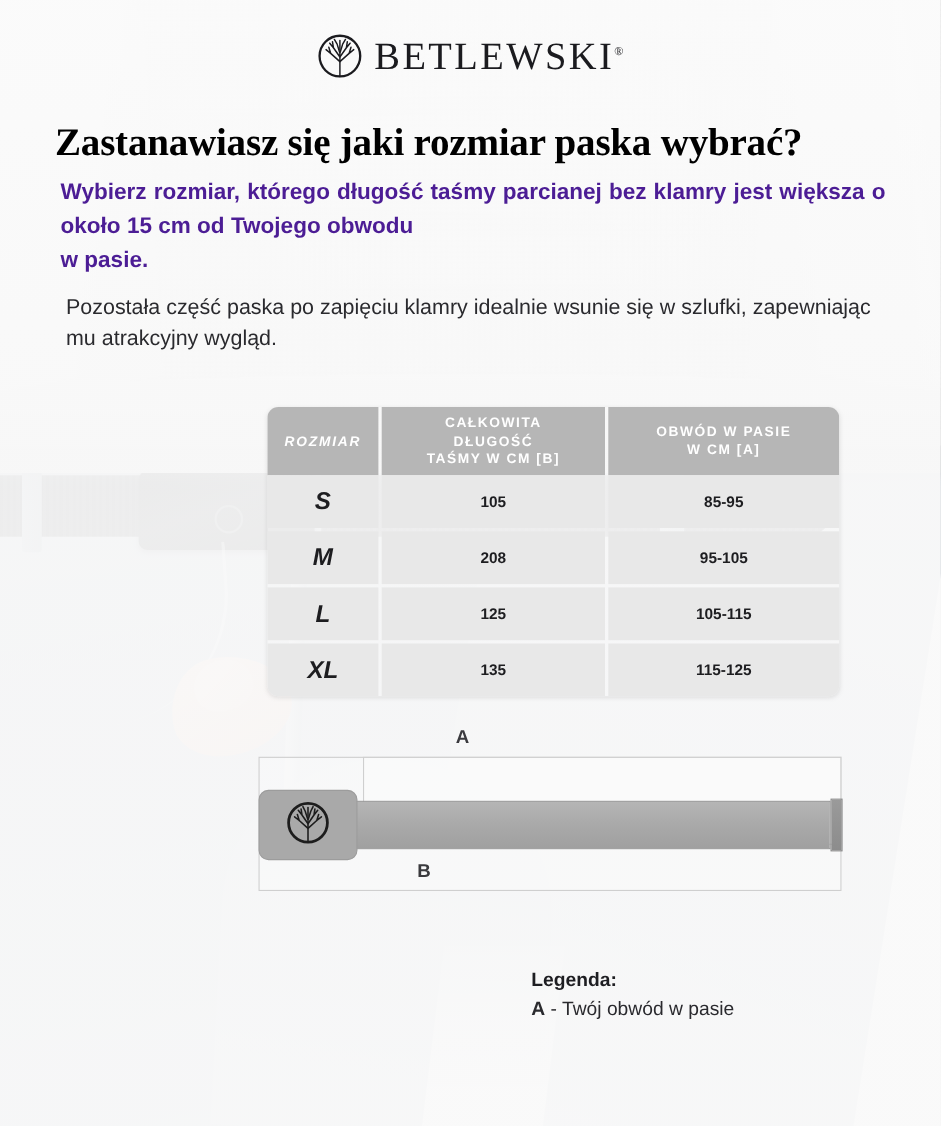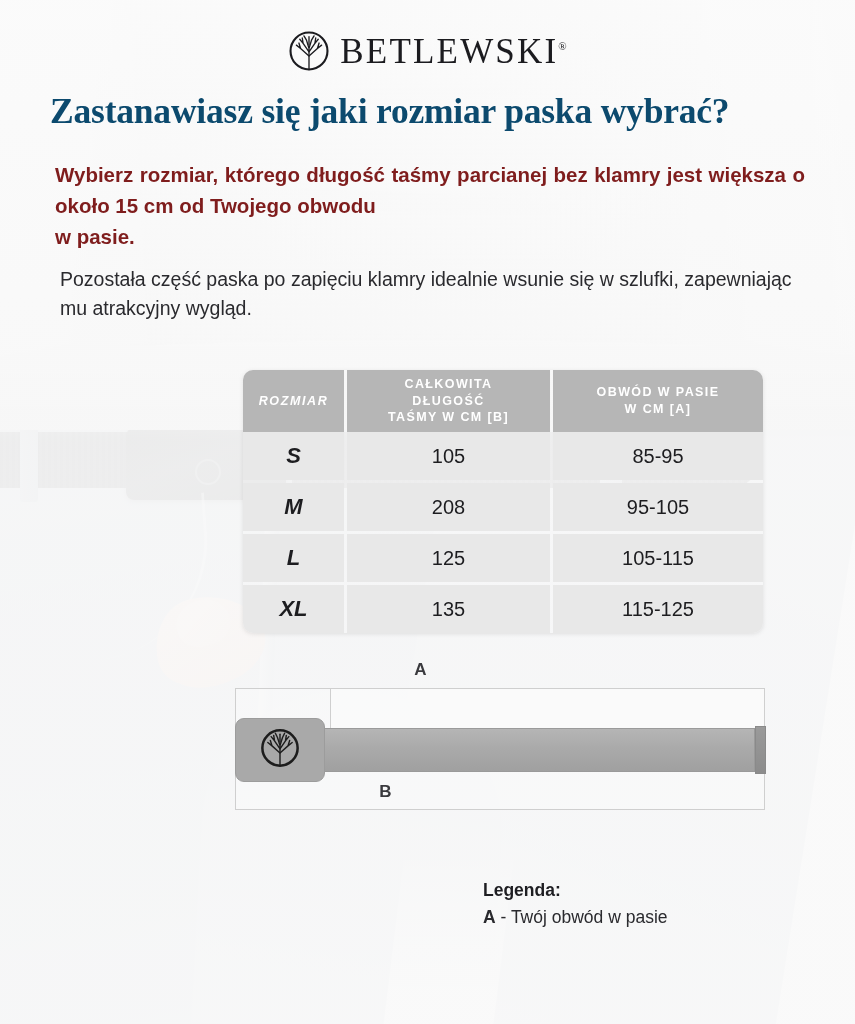--- a/index.html
+++ b/index.html
@@ -102,43 +102,43 @@
   
   .logo-row{ position:absolute; left:0; right:0; top:30px;
              display:flex; justify-content:center; align-items:center; gap:10px; }
   .logo-mark{ width:42px; height:42px; }
   .logo-text{ font-family:"Liberation Serif", serif; font-size:35px;
               letter-spacing:2.2px; color:#1b1b1f; position:relative;
               line-height:1; white-space:nowrap; }
   .logo-reg{ font-size:11px; vertical-align:super; letter-spacing:0; }
 
   
-  .headline{ position:absolute; left:50px; top:90px; width:772px;
+  .headline{ position:absolute; left:50px; top:108px; width:772px;
              font-family:"Liberation Serif", serif; font-size:35.5px;
-             color:#0c4a6e; letter-spacing:-.2px; white-space:nowrap; }
+             color:#000000; letter-spacing:-.2px; white-space:nowrap; }
   .para-bold{ position:absolute; left:55px; top:160px; width:750px;
-              font-size:20.5px; font-weight:bold; color:#7f1d1d;
+              font-size:20.5px; font-weight:bold; color:#4c1d95;
               line-height:1.5; text-align:justify; }
   .para-bold span.lastline{ display:block; text-align:left; }
   .para{ position:absolute; left:60px; top:265px; width:745px;
          font-size:19.5px; color:#2a2a2e; line-height:1.48; }
 
   
   .tbl{ position:absolute; left:243px; top:370px; width:520px;
         border-radius:10px; overflow:hidden;
         box-shadow:0 1px 4px rgba(120,120,120,.18); }
   .trow{ display:flex; gap:3px; }
   .trow + .trow{ margin-top:3px; }
   .tcell{ background:#e8e8e8; display:flex; align-items:center;
           justify-content:center; text-align:center; }
   .thead .tcell{ background:#b6b6b6; color:#fff; font-weight:bold;
                  font-size:12.5px; letter-spacing:1.4px; line-height:1.35;
                  height:62px; }
   .c1{ width:101px;font-style:italic; } .c2{ width:203px; } .c3{ width:210px; }
-  .tbody .tcell{ height:48px; font-size:20px; color:#1d1d20; }
+  .tbody .tcell{ height:48px; font-size:14px; color:#1d1d20;font-weight:bold; }
   .tbody .c1{ font-weight:bold; font-size:22px; }
   .thead .c1{ letter-spacing:1.6px; }
 
   
   .diagram{ position:absolute; left:0; top:660px; width:855px; height:160px; }
   .boxA{ position:absolute; left:330px; top:28px; width:435px; height:80px;
          border:1px solid #cfcfcf; background:rgba(252,252,252,.55); }
   .boxB{ position:absolute; left:235px; top:28px; width:530px; height:122px;
          border:1px solid #cfcfcf; background:rgba(252,252,252,.35); }
   .strap{ position:absolute; left:300px; top:68px; width:455px; height:44px;

